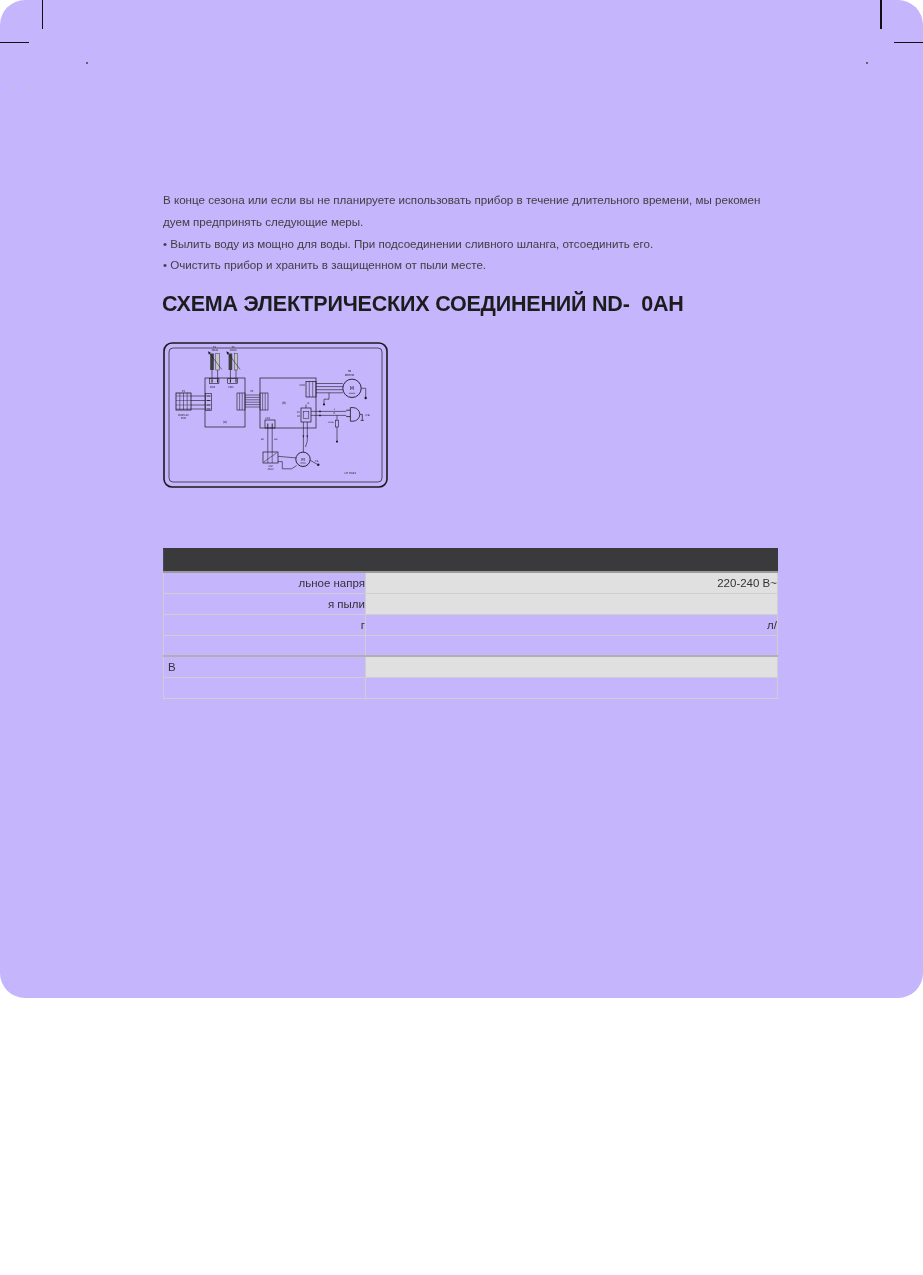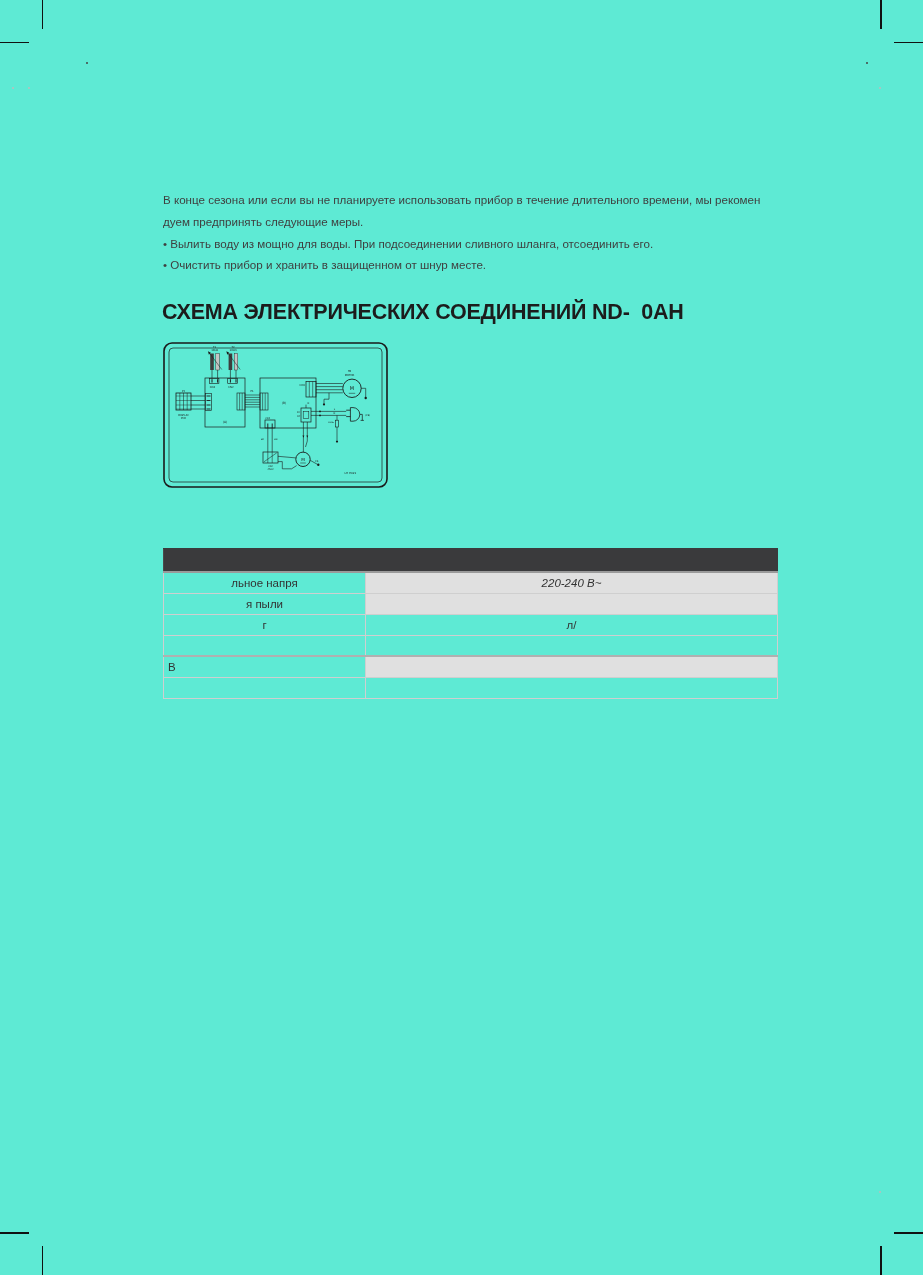--- a/index.html
+++ b/index.html
@@ -1,53 +1,53 @@
 <!DOCTYPE html>
 <html><head>
 <meta charset="utf-8">
 <style>
   html,body{margin:0;padding:0;background:#fff;}
-  .page{position:relative;width:923px;height:1275px;background:#5eead4;overflow:hidden;
-        font-family:"Liberation Sans","DejaVu Sans",sans-serif;}
+  .page{position:relative;width:923px;height:998px;background:#c4b5fd;overflow:hidden;
+        font-family:"Liberation Sans","DejaVu Sans",sans-serif;border-radius:25px;}
 
   
   .crop{position:absolute;background:#111;}
   .crop.v{width:1.5px;height:29px;}
   .crop.h{width:29px;height:1.5px;}
 
   
   .speck{position:absolute;width:2px;height:2px;background:#444;border-radius:1px;}
   .speck.light{background:#bdbdbd;}
 
   
   .intro{position:absolute;left:163px;top:189px;width:652px;
          font-size:11.6px;color:#3f3f3f;}
   .intro .line{height:21.8px;line-height:21.8px;white-space:nowrap;}
 
   
-  .heading{position:absolute;left:162px;top:300px;margin:0;
+  .heading{position:absolute;left:162px;top:292px;margin:0;
            font-size:21.5px;font-weight:bold;color:#1c1c1c;letter-spacing:-0.2px;
            white-space:pre;}
 
   
   .diagram{position:absolute;left:163px;top:342px;width:225px;height:146px;}
   .diagram svg{display:block;}
   .diagram svg text{stroke:none;fill:#1a1a1a;font-family:"DejaVu Sans",sans-serif;}
 
   
   .spec-table{position:absolute;left:163px;top:548px;width:614px;
               border-collapse:collapse;table-layout:fixed;
               font-size:11.5px;color:#333;border:1px solid #999;}
-  .spec-table td{border:1px solid #cfcfcf;text-align:center;vertical-align:middle;
+  .spec-table td{border:1px solid #cfcfcf;text-align:right;vertical-align:middle;
                  padding:0;white-space:pre;overflow:hidden;}
   .spec-table tr.r{height:21.1px;}
   .spec-table tr.hdr{height:23.5px;}
   .spec-table tr.hdr td{background:#3a3a3c;border-color:#3a3a3c;
                         border-left:1px solid #4a4a4a;border-bottom:2px solid #9a9a9a;}
-  .spec-table td.shade{background:#e0e0e0;font-style:italic;}
+  .spec-table td.shade{background:#e0e0e0;}
   .spec-table tr.thick td{border-top:2px solid #b0b0b0;}
   .spec-table td.left{text-align:left;padding-left:10px;}
   .spec-table td.left2{text-align:left;padding-left:4px;}
 </style>
 </head>
 <body>
 
 <div class="page">
 
   <div class="crop v" style="left:41.5px;top:0;"></div>
@@ -63,21 +63,21 @@
   <div class="speck" style="left:866px;top:62px;"></div>
   <div class="speck light" style="left:12px;top:87px;"></div>
   <div class="speck light" style="left:28px;top:87px;"></div>
   <div class="speck light" style="left:879px;top:87px;"></div>
   <div class="speck light" style="left:879px;top:1191px;"></div>
 
   <div class="intro">
     <div class="line">В конце сезона или если вы не планируете использовать прибор в течение длительного времени, мы рекомен</div>
     <div class="line">дуем предпринять следующие меры.</div>
     <div class="line">• Вылить воду из мощно для воды. При подсоединении сливного шланга, отсоединить его.</div>
-    <div class="line">• Очистить прибор и хранить в защищенном от шнур месте.</div>
+    <div class="line">• Очистить прибор и хранить в защищенном от пыли месте.</div>
   </div>
 
   <h1 class="heading">СХЕМА ЭЛЕКТРИЧЕСКИХ СОЕДИНЕНИЙ ND-  0АН</h1>
 
   <div class="diagram">
     <svg viewBox="0 0 225 146" width="225" height="146">
       <g stroke="#1a1a1a" stroke-width="0.6" fill="none">
 
         <g>
           <rect x="1" y="1" width="223" height="144" rx="8" stroke-width="1.6"></rect>

